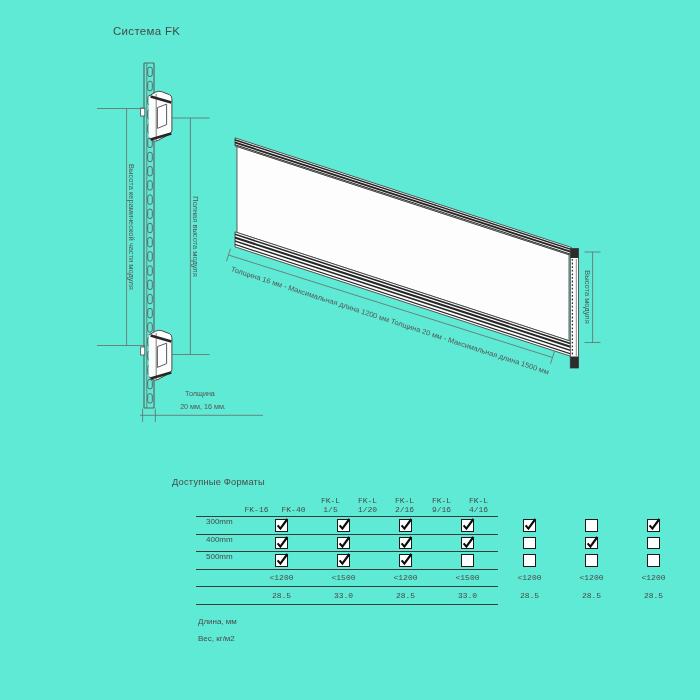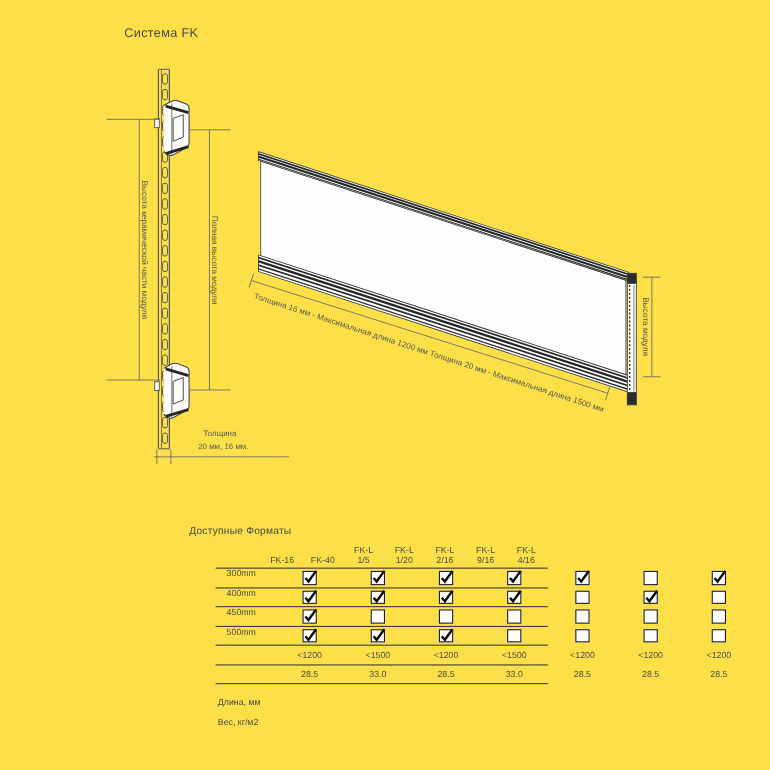--- a/index.html
+++ b/index.html
@@ -1,33 +1,33 @@
 <!DOCTYPE html>
 <html><head>
 <meta charset="utf-8">
 <style>
   html,body{margin:0;padding:0;background:#e9e9e9;}
   #canvas{
-    position:relative;width:700px;height:700px;background:#fde047;
+    position:relative;width:700px;height:700px;background:#5eead4;
     font-family:"Liberation Sans",sans-serif;color:#474747;overflow:hidden;
     margin:0 auto;
   }
   .abs{position:absolute;}
   #page-title{left:113px;top:25px;font-size:11.5px;letter-spacing:.3px;color:#4a4a4a;}
   #formats-heading{left:172px;top:477px;font-size:9.3px;letter-spacing:.2px;color:#4a4a4a;}
   svg text{fill:#555;font-family:"Liberation Sans",sans-serif;}
 
   
   #formats-table{left:196px;top:495px;width:302px;font-size:8px;color:#4a4a4a;}
   .t-row{display:flex;height:17.5px;border-bottom:1.6px solid #3b3b3b;box-sizing:border-box;}
   .t-row.header{height:22px;align-items:flex-end;padding-bottom:2px;}
   .t-label{width:42px;flex:0 0 42px;box-sizing:border-box;}
   .check-row .t-label{padding-left:10px;}
   .value-row .t-label{padding-left:2px;margin-top:47px;}
-  .t-cell{width:37px;flex:0 0 37px;display:flex;flex-direction:column;align-items:center;justify-content:flex-end;text-align:center;line-height:1.15;}
+  .t-cell{width:37px;flex:0 0 37px;display:flex;flex-direction:column;align-items:center;justify-content:flex-end;text-align:center;line-height:1.15;font-family:Liberation Mono, monospace;}
   .t-row:not(.header) .t-cell{justify-content:center;margin-left:25px;}
   .cb{position:relative;width:10.5px;height:10.5px;border:1.6px solid #1a1a1a;background:#fff;box-sizing:content-box;}
   .cb svg{position:absolute;left:0;top:0;overflow:visible;}
 </style>
 </head>
 <body>
 
 <div id="canvas">
 
   <div id="page-title" class="abs">Система FK</div>
@@ -249,48 +249,20 @@
             <svg width="11" height="11" viewBox="0 0 11 11">
               <path d="M1.6,5.4 L4.4,8.6 L11.4,-1" fill="none" stroke="#0d0d0d" stroke-width="2.2"></path>
             </svg>
           </div>
         </div>
         <div class="t-cell">
           <div class="cb"></div>
         </div>
       </div>
       <div class="t-row check-row">
-        <div class="t-label">450mm</div>
-        <div class="t-cell">
-          <div class="cb">
-            <svg width="11" height="11" viewBox="0 0 11 11">
-              <path d="M1.6,5.4 L4.4,8.6 L11.4,-1" fill="none" stroke="#0d0d0d" stroke-width="2.2"></path>
-            </svg>
-          </div>
-        </div>
-        <div class="t-cell">
-          <div class="cb"></div>
-        </div>
-        <div class="t-cell">
-          <div class="cb"></div>
-        </div>
-        <div class="t-cell">
-          <div class="cb"></div>
-        </div>
-        <div class="t-cell">
-          <div class="cb"></div>
-        </div>
-        <div class="t-cell">
-          <div class="cb"></div>
-        </div>
-        <div class="t-cell">
-          <div class="cb"></div>
-        </div>
-      </div>
-      <div class="t-row check-row">
         <div class="t-label">500mm</div>
         <div class="t-cell">
           <div class="cb">
             <svg width="11" height="11" viewBox="0 0 11 11">
               <path d="M1.6,5.4 L4.4,8.6 L11.4,-1" fill="none" stroke="#0d0d0d" stroke-width="2.2"></path>
             </svg>
           </div>
         </div>
         <div class="t-cell">
           <div class="cb">

